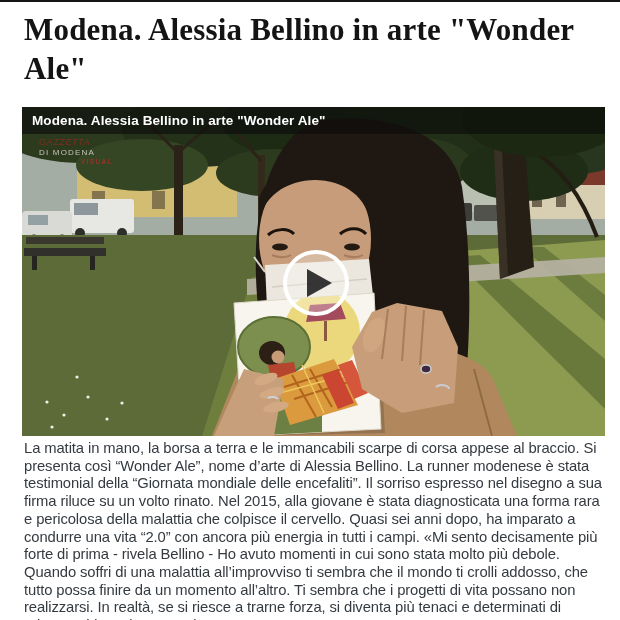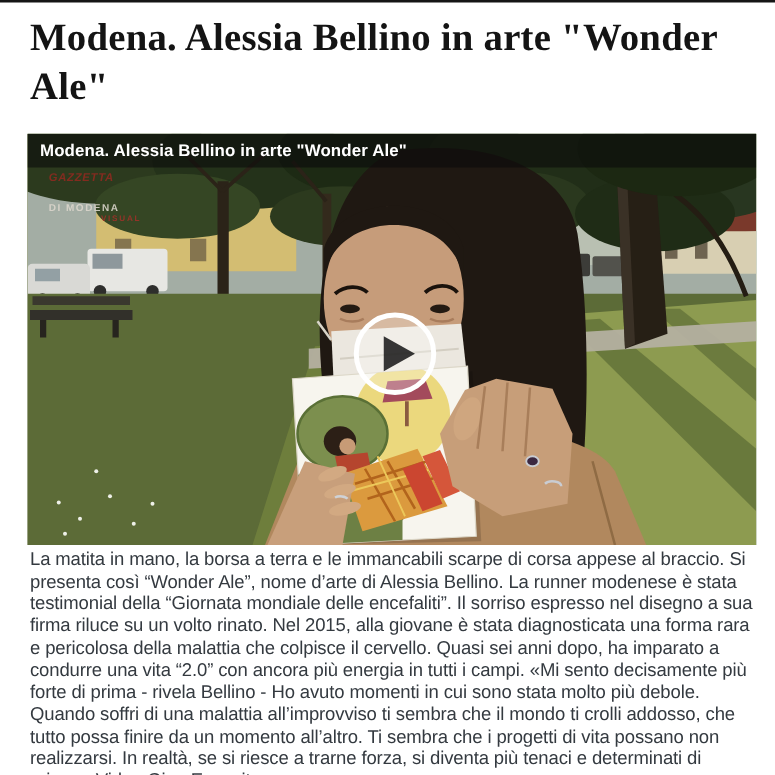--- a/index.html
+++ b/index.html
@@ -18,22 +18,22 @@
     background:#5e6c38; overflow:hidden; cursor:pointer;
   }
   .scene { position:absolute; left:0; top:0; width:583px; height:329px; display:block; }
   .vbar {
     position:absolute; top:0; left:0; width:583px; height:27px;
     background:rgba(10,10,10,0.60); display:flex; align-items:center;
     box-sizing:border-box; padding-left:10px;
   }
   .vbar span { color:#ffffff; font-size:13.5px; font-weight:700; letter-spacing:0.1px; white-space:nowrap; }
   .wm { position:absolute; top:31px; left:17px; opacity:0.88; line-height:1; width:74px; }
-  .wm .l1 { display:block; color:#8f2a20; font-size:9px;  font-weight:700; font-style:italic; letter-spacing:0.6px; }
-  .wm .l2 { display:block; color:#ddd7cd; font-size:8px;  font-weight:700; letter-spacing:1.2px; margin-top:16px; }
+  .wm .l1 { display:block; color:#8f2a20; font-size:9px;  font-weight:400; font-style:italic; letter-spacing:0.6px; }
+  .wm .l2 { display:block; color:#ddd7cd; font-size:8px;  font-weight:400; letter-spacing:1.2px; margin-top:2px; }
   .wm .l3 { display:block; color:#a23129; font-size:6.5px; font-weight:700; letter-spacing:1.4px; margin-top:2px; text-align:right; }
   .play {
     position:absolute; left:261px; top:143px; width:66px; height:66px;
     border-radius:50%; border:4px solid #ffffff; background:rgba(255,255,255,0.30);
     box-sizing:border-box; padding:0; cursor:pointer; outline:none;
   }
   .play-tri {
     position:absolute; left:20px; top:15px; width:0; height:0;
     border-left:25px solid #1b1b1b; border-top:14px solid transparent; border-bottom:14px solid transparent;
     opacity:0.88;

